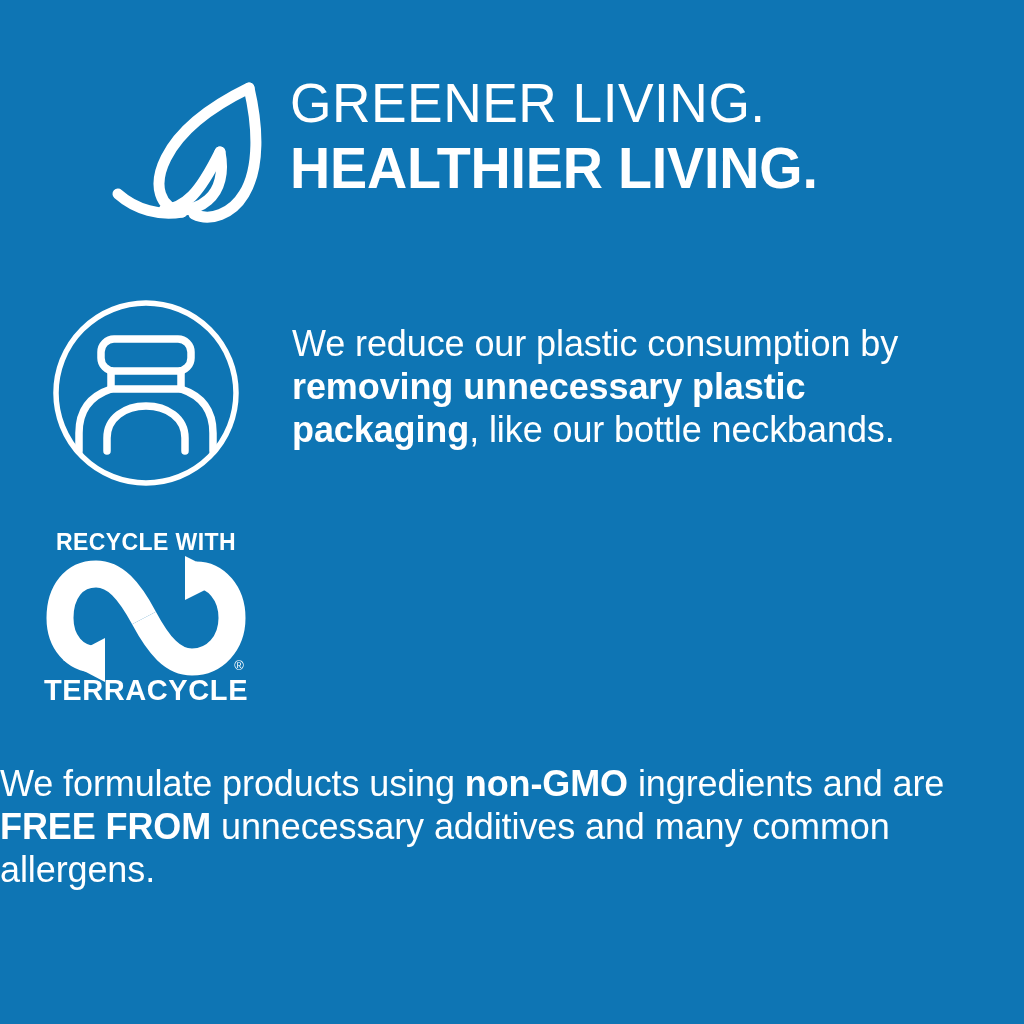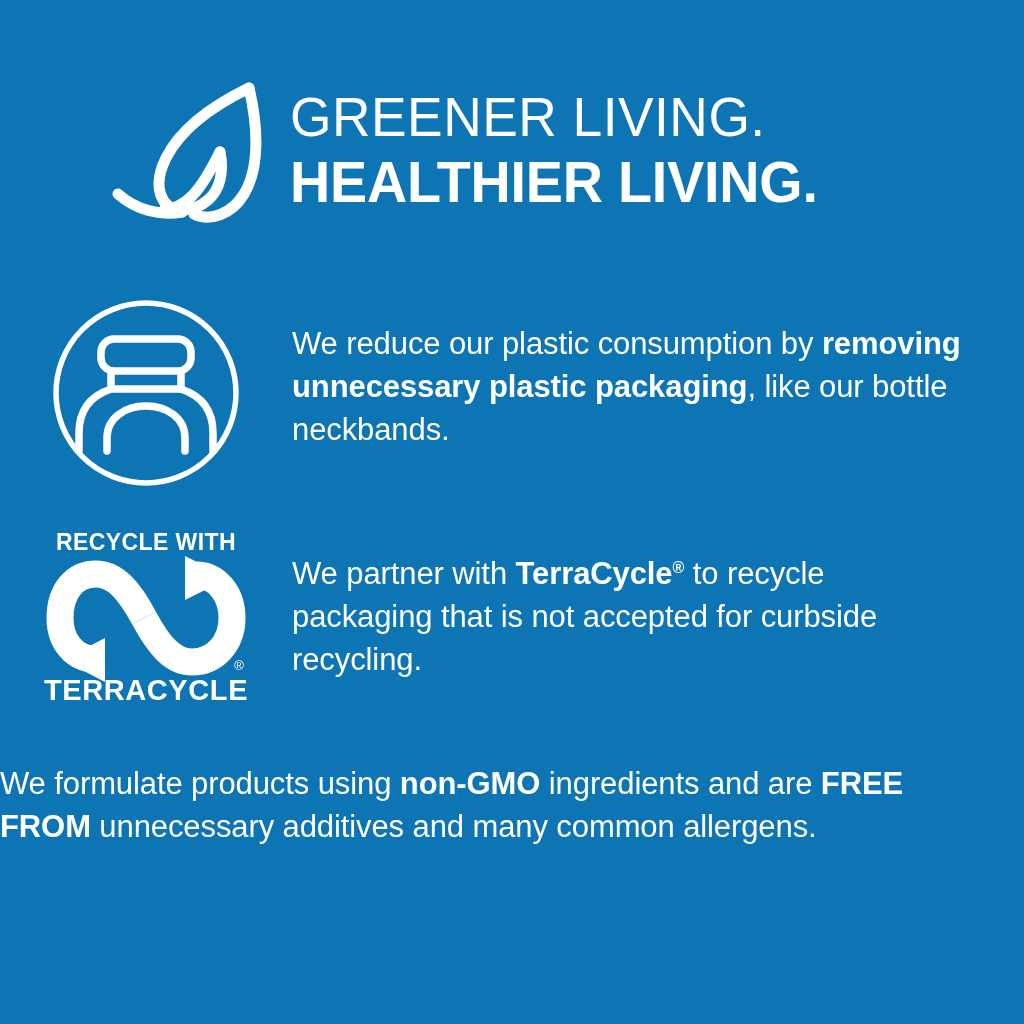--- a/index.html
+++ b/index.html
@@ -17,21 +17,21 @@
     background:#0e75b4;
     color:#ffffff;
   }
 
   
   .header {
     position:absolute;
     left:0; top:68px;
     width:1024px; height:160px;
     display:flex;
-    align-items:center;
+    align-items:flex-start;
     justify-content:flex-start;
     padding-left:108px;
   }
 
   .leaf-icon {
     width:168px; height:152px;
     flex:0 0 168px;
     margin-top:8px;
   }
 
@@ -78,21 +78,21 @@
     flex:0 0 292px;
     display:flex;
     justify-content:center;
     align-items:center;
   }
 
   .row-text {
     flex:1 1 auto;
     padding-right:55px;
     font-family:"Liberation Sans", sans-serif;
-    font-size:31px;
+    font-size:36px;
     font-weight:400;
     line-height:43px;
     color:#ffffff;
     letter-spacing:-0.1px;
   }
   .row-text b { font-weight:bold; }
   .row-text sup {
     font-size:0.52em;
     vertical-align:super;
     line-height:0;
@@ -184,23 +184,20 @@
           <polygon points="62,108 62,152 20,130" fill="#ffffff"></polygon>
 
           <polygon points="142,70 142,26 186,48" fill="#ffffff"></polygon>
 
           <text x="196" y="140" text-anchor="middle" fill="#ffffff" font-family="Liberation Sans, sans-serif" font-size="13">®</text>
 
           <text x="103" y="170" text-anchor="middle" fill="#ffffff" font-family="Liberation Sans, sans-serif" font-size="29" font-weight="bold" letter-spacing="0.6">TERRACYCLE</text>
         </svg>
       </span>
     </div>
-    <div class="row-text">
-      <span>We partner with </span><b>TerraCycle</b><b><sup>®</sup></b><span> to recycle packaging that is not accepted for curbside recycling.</span>
-    </div>
   </div>
 
   <div class="row" id="row-3">
     <div class="row-text">
       <span>We formulate products using </span><b>non-GMO</b><span> ingredients and are </span><b>FREE FROM</b><span> unnecessary additives and many common allergens.</span>
     </div>
   </div>
 
 </div>
 

